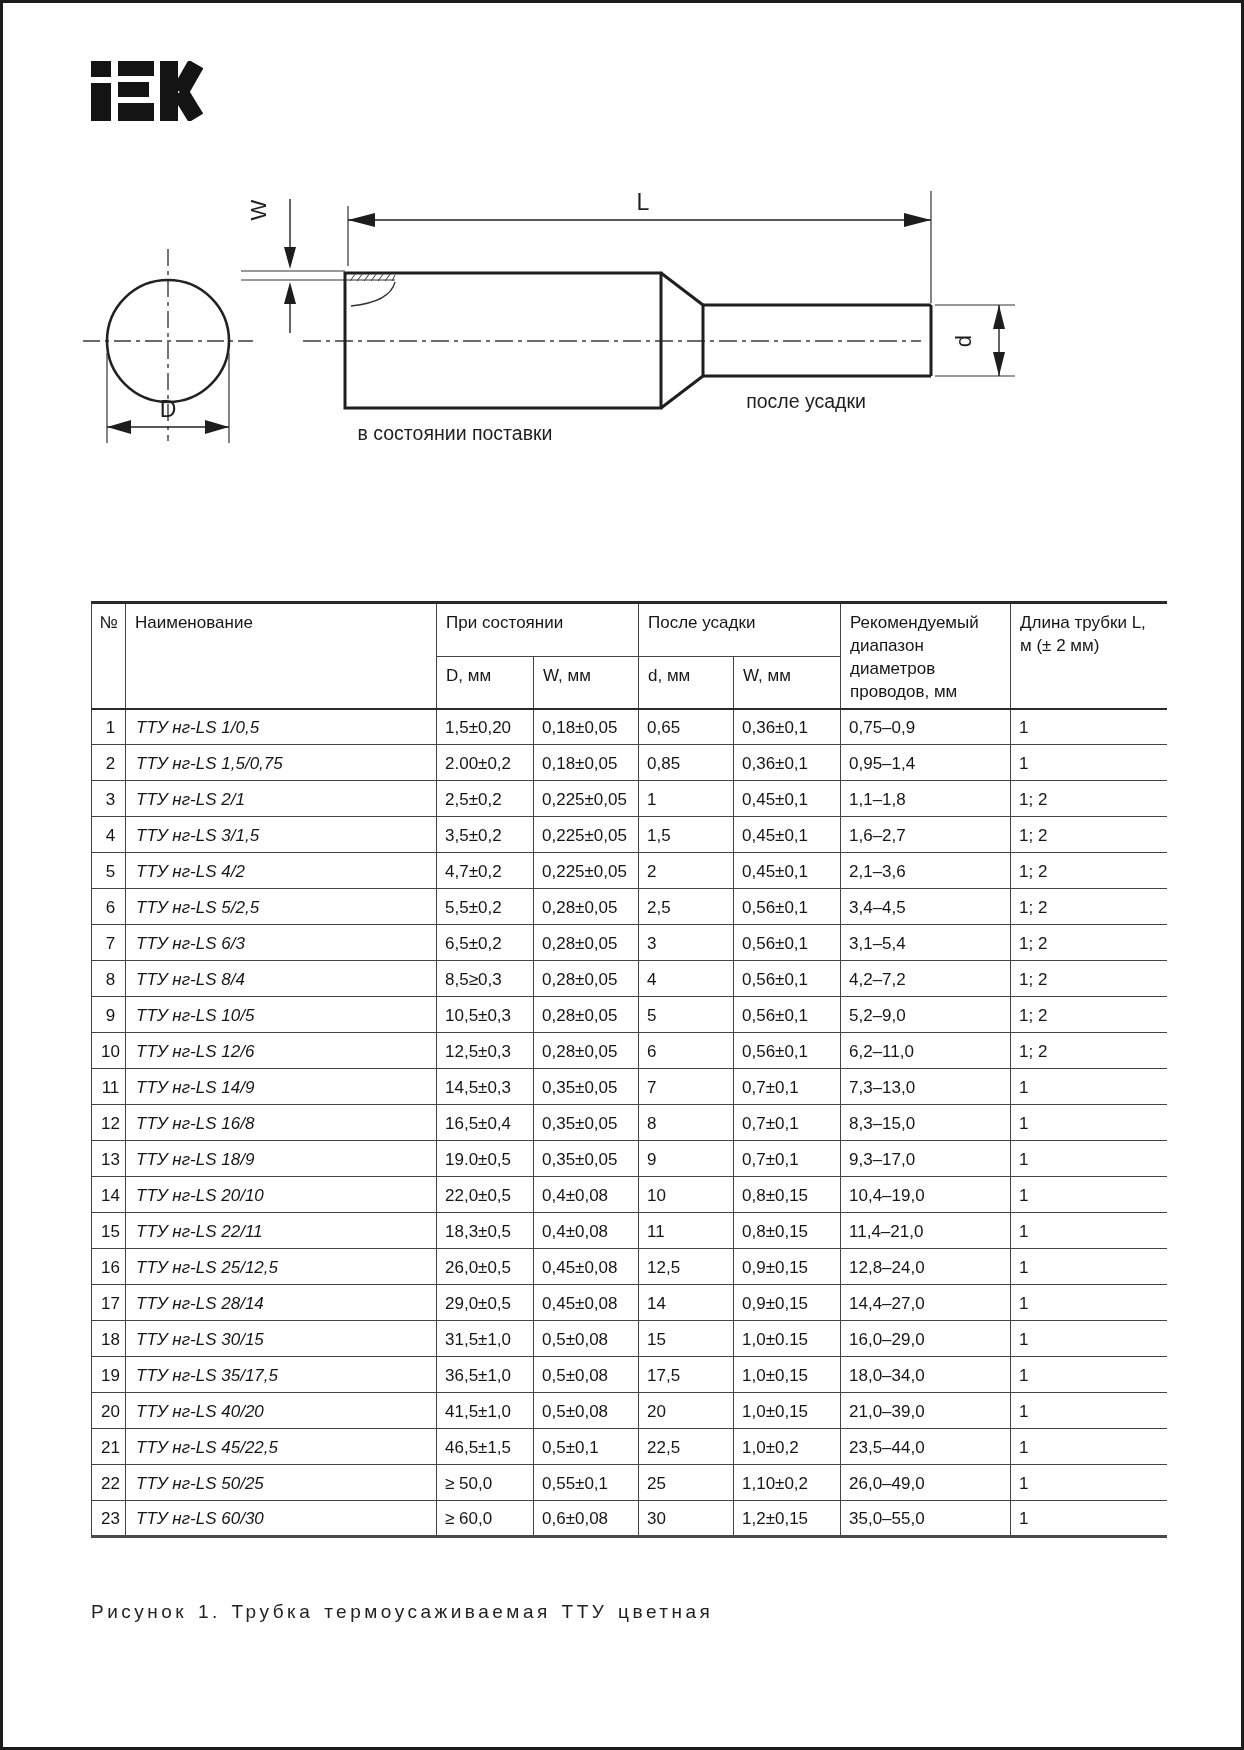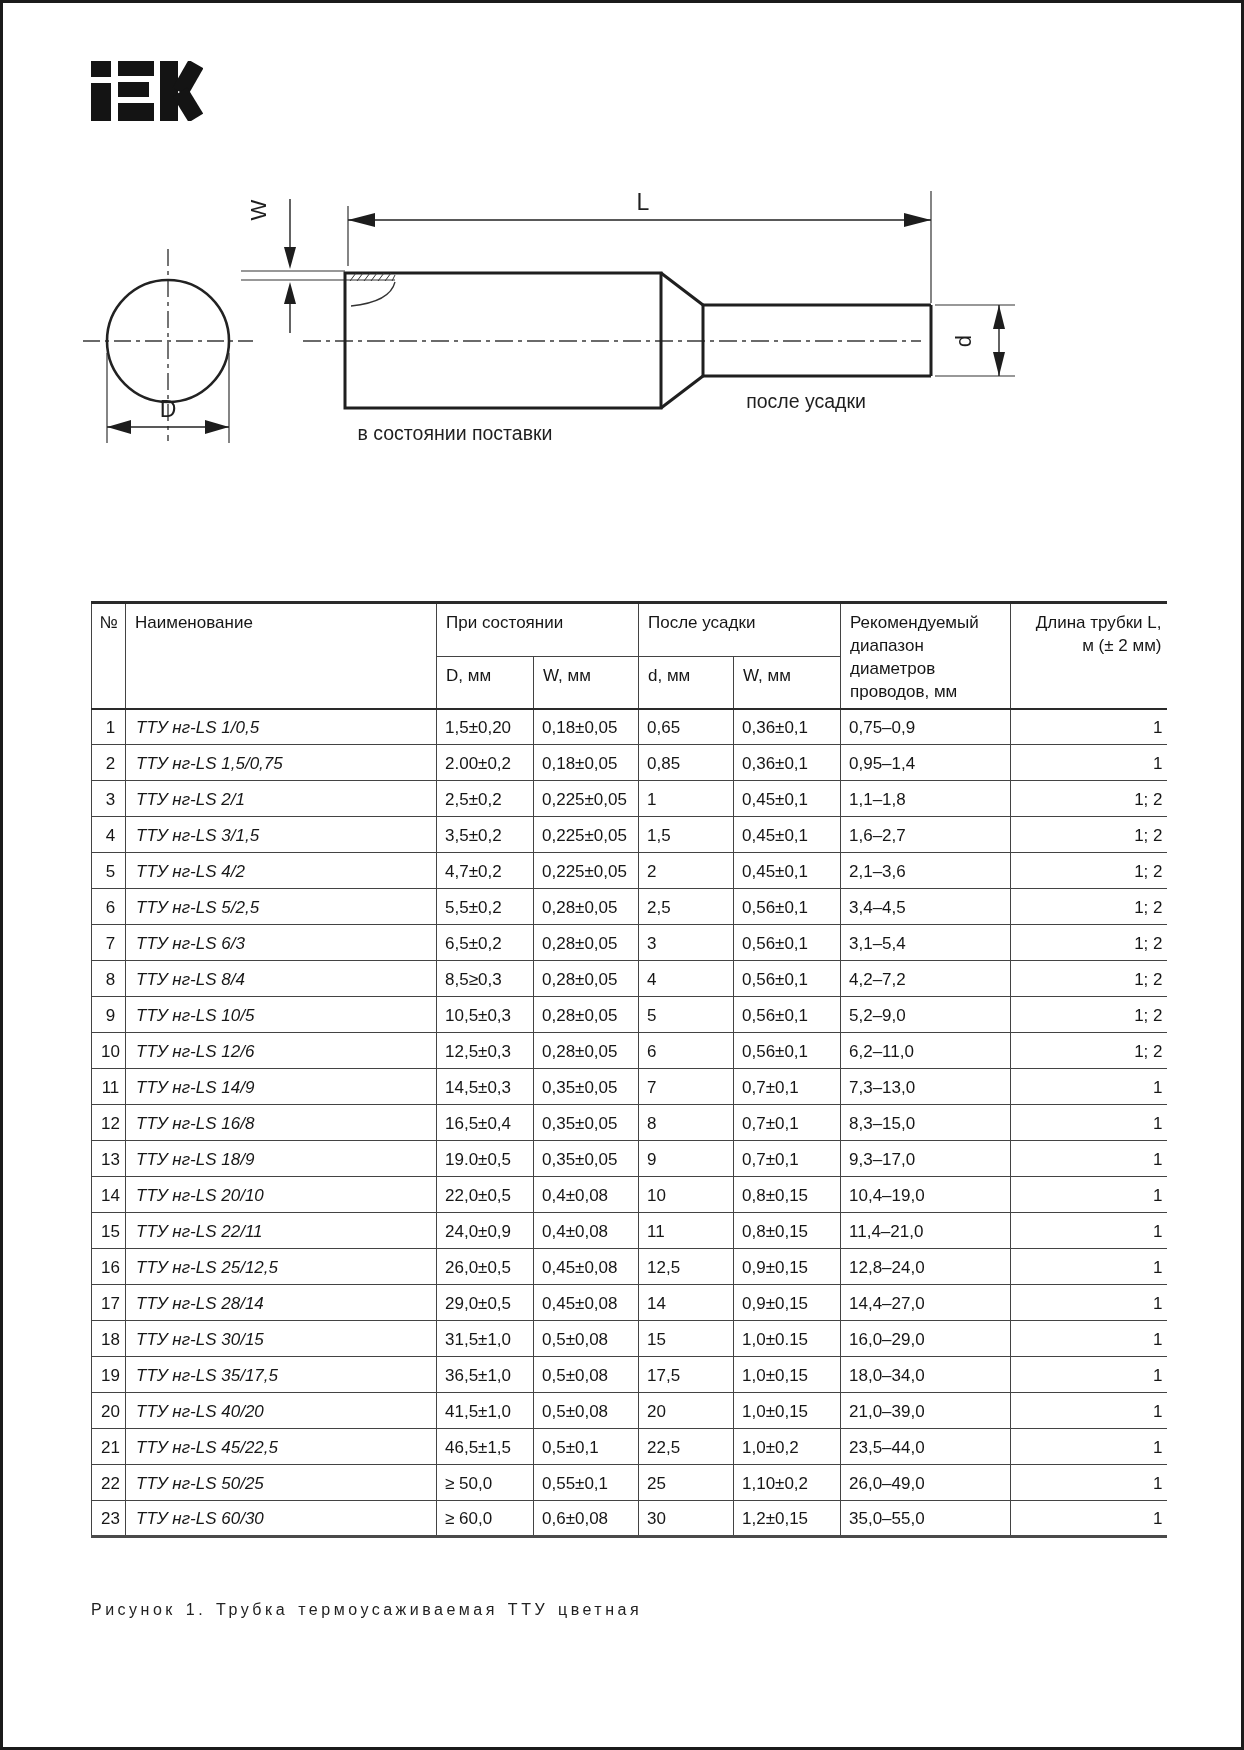--- a/index.html
+++ b/index.html
@@ -34,26 +34,26 @@
     box-sizing:border-box;
     overflow:hidden;
   }
   .spec-table th { text-align:left; vertical-align:top; padding:8px 5px 4px 9px; line-height:1.35; }
   .spec-table th.center, td.center { text-align:center; padding-left:2px; padding-right:2px; }
   .spec-table thead tr.group { height:40px; }
   .spec-table thead tr.sub   { height:39px; }
   .spec-table tbody tr { height:36px; }
   .spec-table td { vertical-align:middle; padding:2px 4px 0 8px; }
   .spec-table td.name-cell { padding-left:10px;font-style:italic; }
-  .spec-table .last-col { border-right:0;text-align:right; }
+  .spec-table .last-col { border-right:0; }
   .spec-table .hb { border-bottom:2px solid #2a2a2a; }
 
   .caption {
     position:absolute; left:88px; top:1598px;
-    font-size:16px; letter-spacing:3.5px; word-spacing:2px;
+    font-size:19px; letter-spacing:3.5px; word-spacing:2px;
     color:#222222; white-space:nowrap;
   }
 </style>
 </head>
 <body>
 
 <div class="page">
 
   <div class="logo-wrap" aria-label="IEK">
     <svg width="112" height="60" viewBox="0 0 112 60">
@@ -298,21 +298,21 @@
       <td>22,0±0,5</td>
       <td>0,4±0,08</td>
       <td>10</td>
       <td>0,8±0,15</td>
       <td>10,4–19,0</td>
       <td class="last-col">1</td>
     </tr>
         <tr>
       <td class="center">15</td>
       <td class="name-cell">ТТУ нг-LS 22/11</td>
-      <td>24,0±0,9</td>
+      <td>18,3±0,5</td>
       <td>0,4±0,08</td>
       <td>11</td>
       <td>0,8±0,15</td>
       <td>11,4–21,0</td>
       <td class="last-col">1</td>
     </tr>
         <tr>
       <td class="center">16</td>
       <td class="name-cell">ТТУ нг-LS 25/12,5</td>
       <td>26,0±0,5</td>

